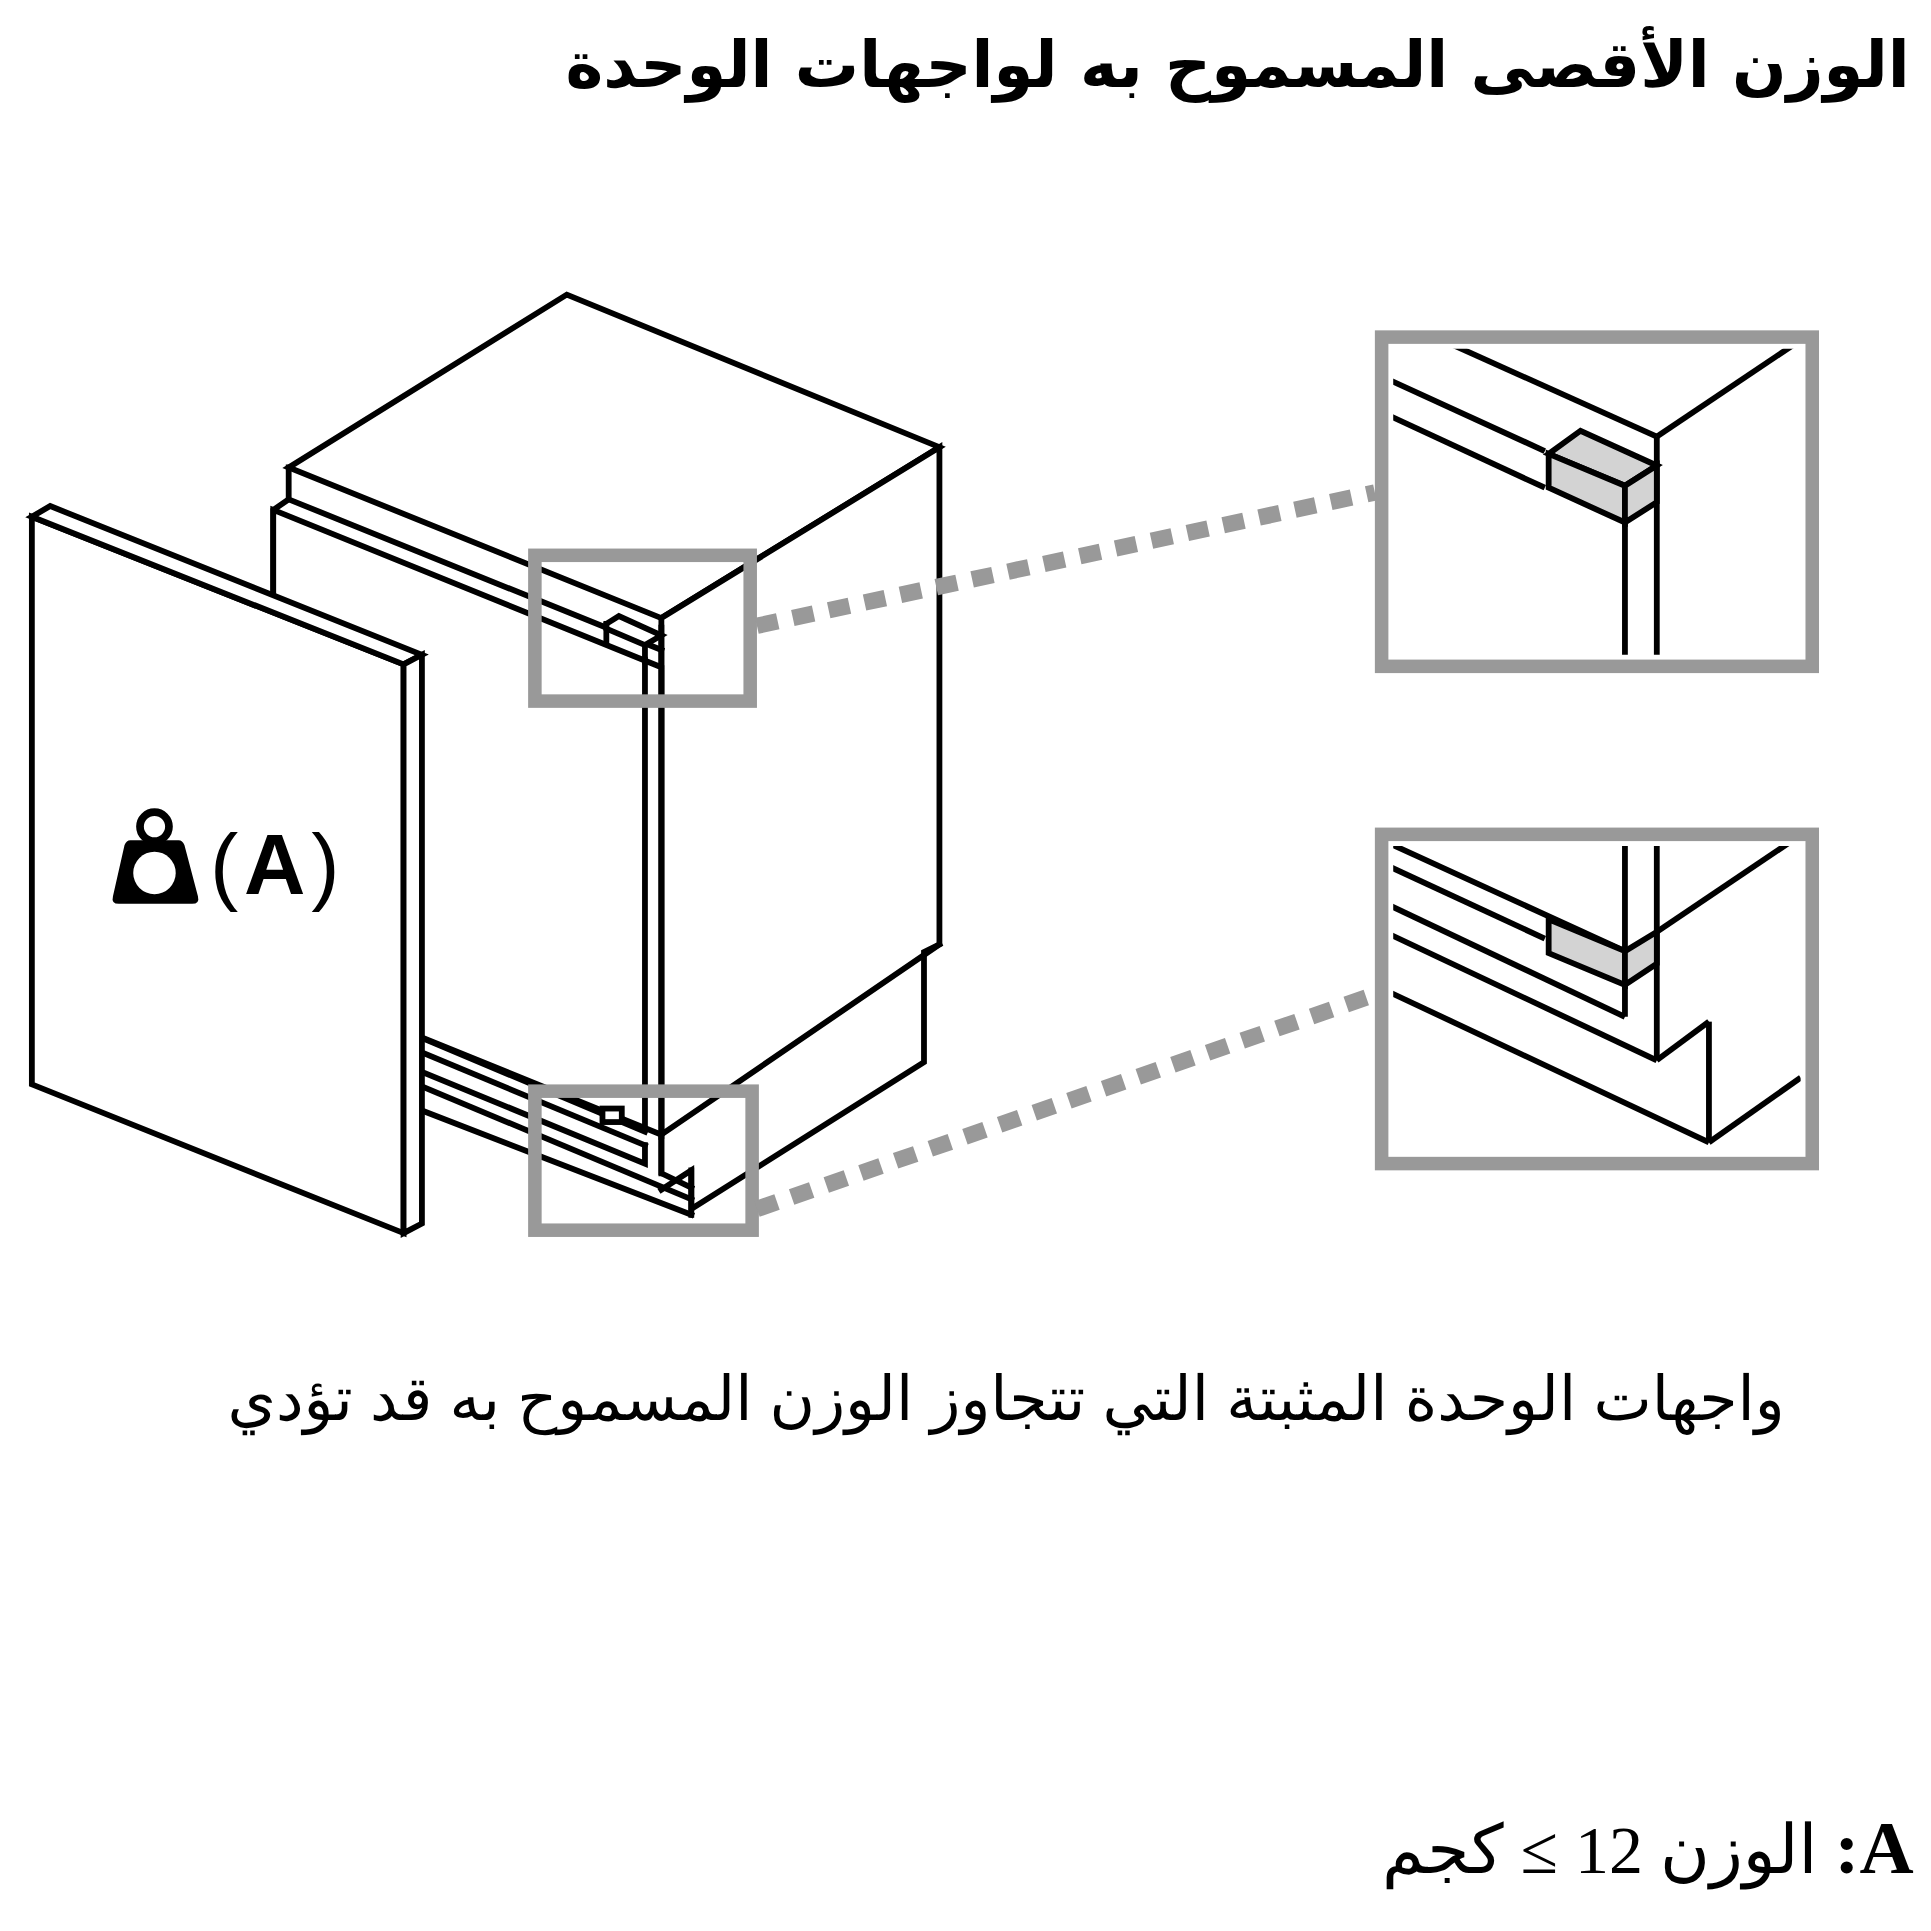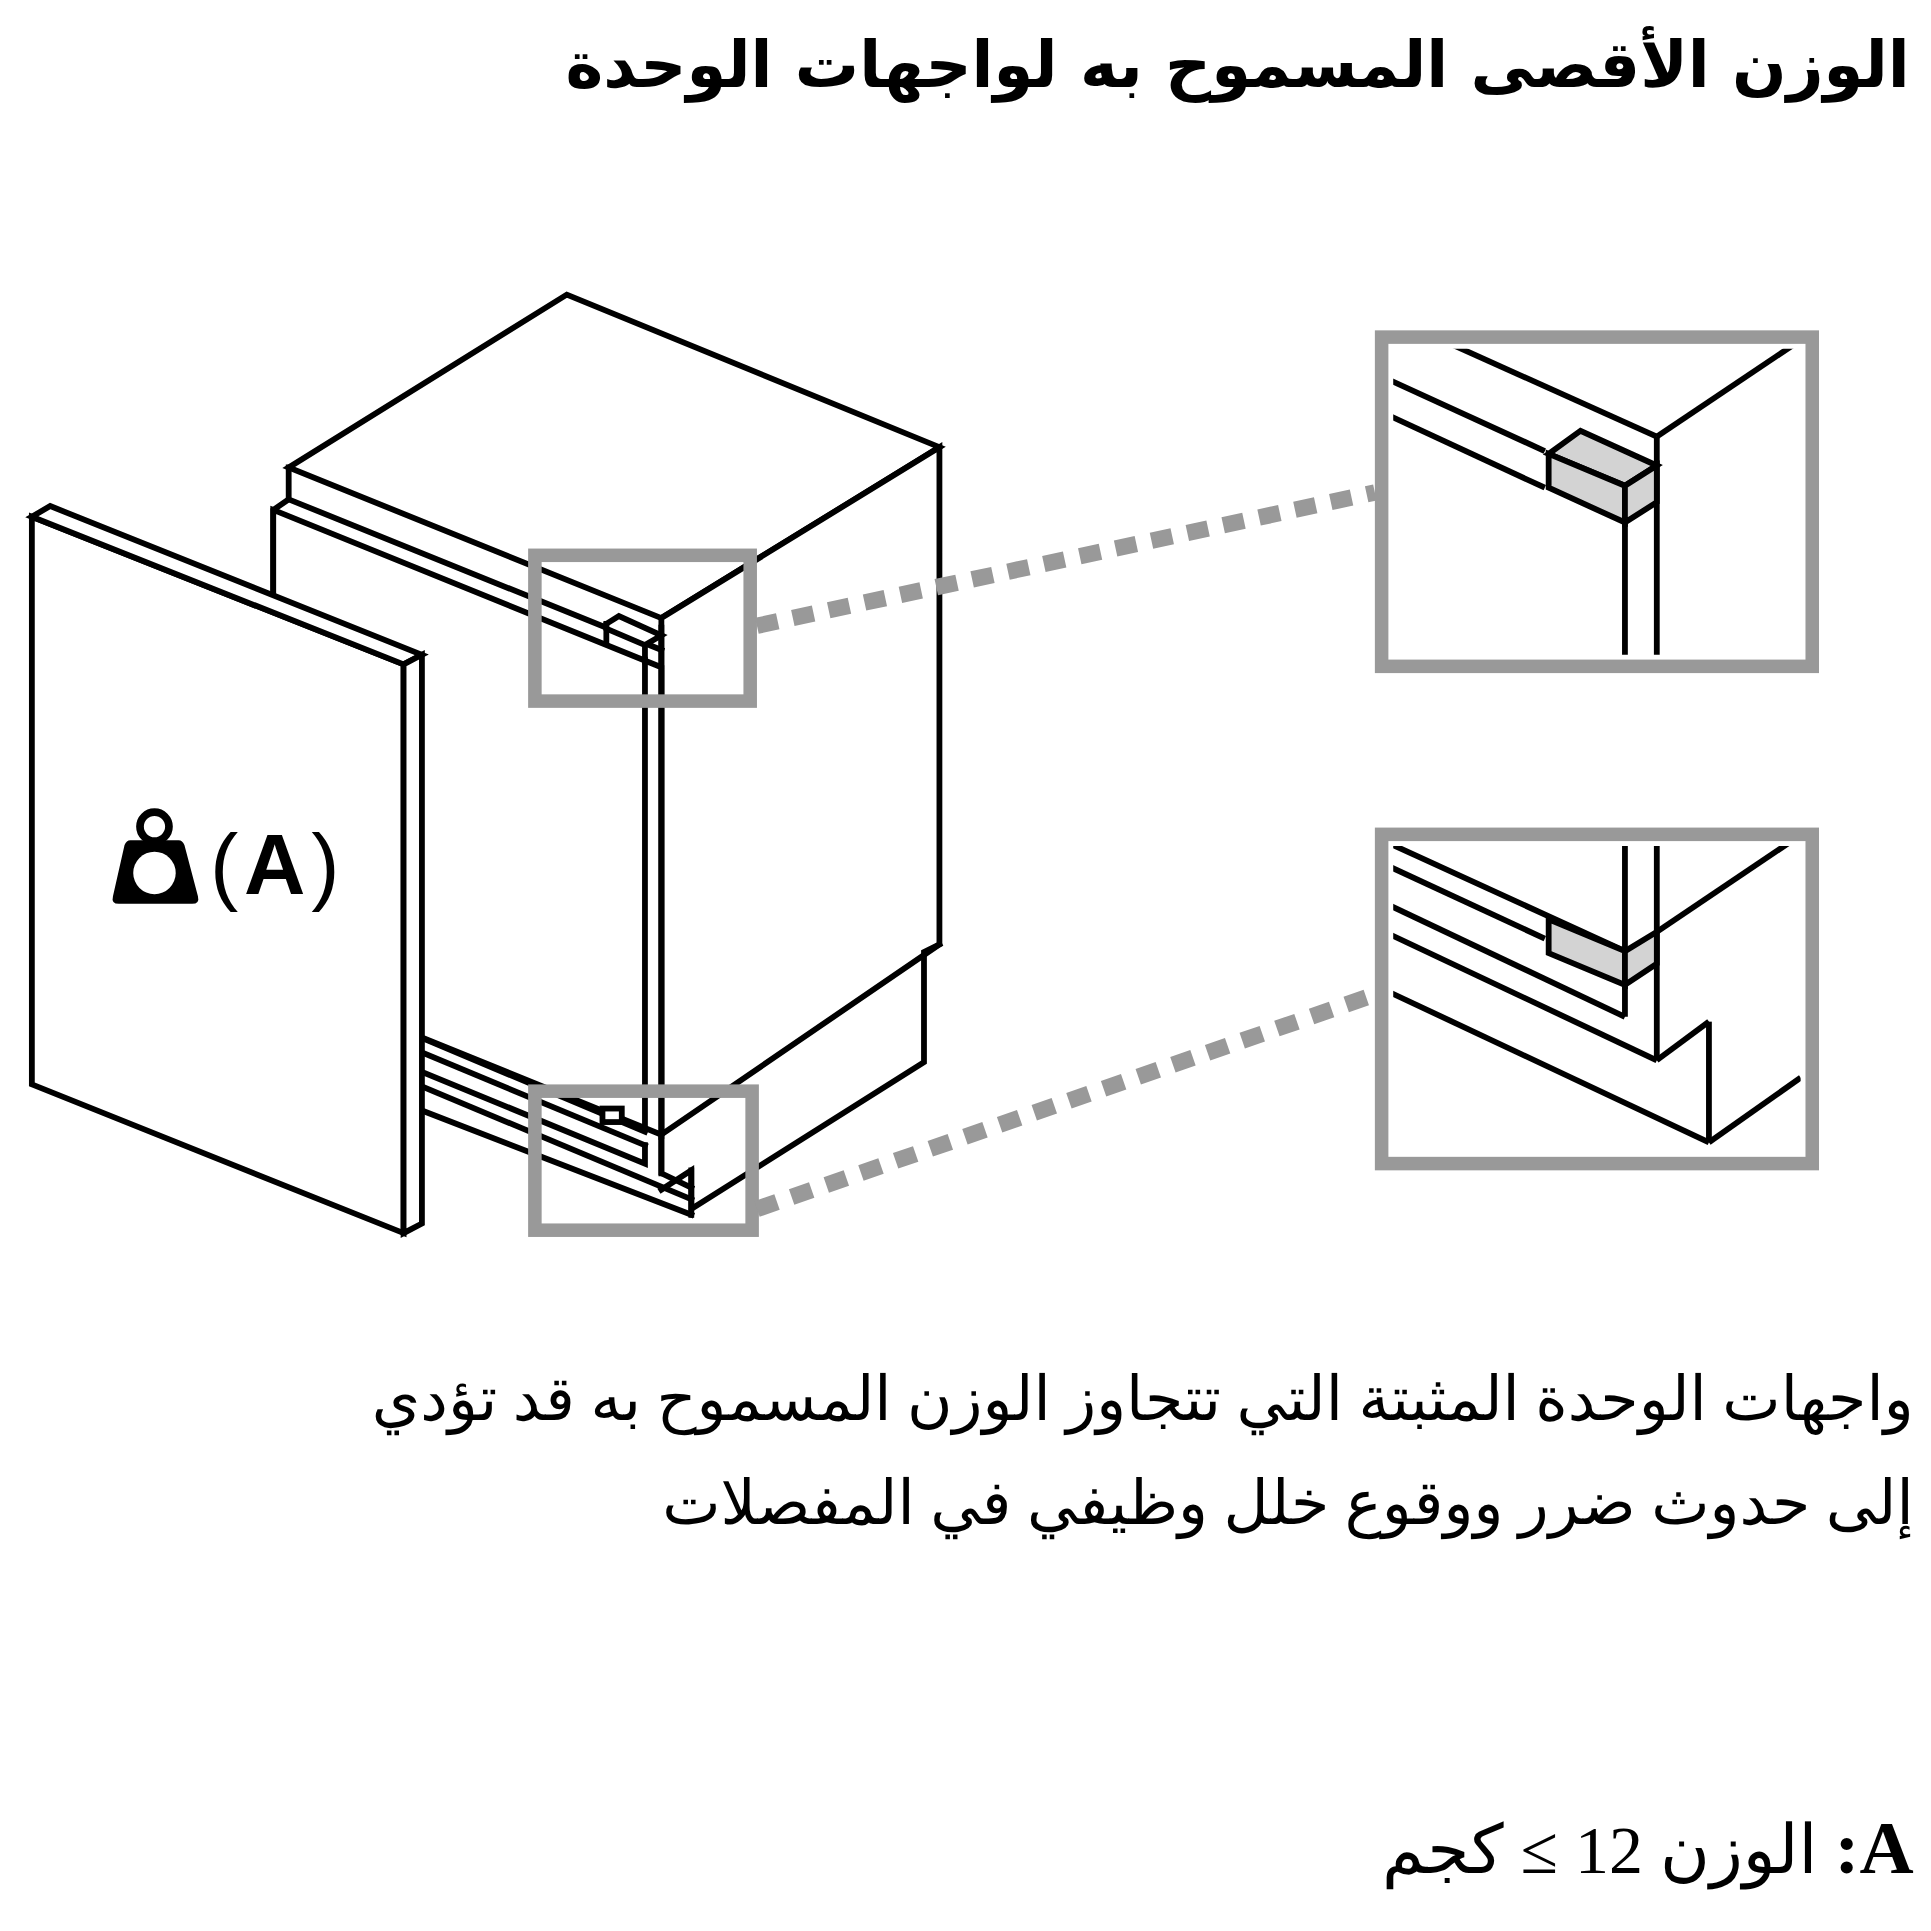--- a/index.html
+++ b/index.html
@@ -7,22 +7,22 @@
          font-family: "Liberation Sans", "DejaVu Sans", sans-serif; color: #000; }
   .title {
     position: absolute; top: 27px; right: 17.4px; width: 1352px;
     direction: rtl; text-align: center;
     font-family: "DejaVu Sans", "Liberation Sans", sans-serif;
     font-weight: bold; font-size: 64px; line-height: 1.2; letter-spacing: 0;
   }
   .diagram { position: absolute; left: 0; top: 0; width: 1931px; height: 1352px; }
   .body-text {
     position: absolute; top: 1347px; right: 17.4px; width: 1815px;
-    direction: rtl; text-align: right;
-    font-family: Liberation Serif, serif;
+    direction: rtl; text-align: center;
+    font-family: Liberation Sans, sans-serif;
     font-size: 62px; line-height: 104px;
   }
   .legend {
     position: absolute; top: 1804px; right: 17.4px;
     direction: rtl; text-align: right; white-space: nowrap;
     font-family: Liberation Serif, serif;
     font-size: 68px; line-height: 87px;
   }
   .legend .key { font-weight: bold; font-size: 75px; }
   .legend .rel { direction: ltr; unicode-bidi: isolate; }
@@ -139,21 +139,20 @@
 </svg>
 
 <div class="weight-label" style="left:210px; top:807px;">
   <span class="ltr paren">(</span>
   <span class="ltr">A</span>
   <span class="ltr paren">)</span>
 </div>
 
 <div class="body-text">
   <div>واجهات الوحدة المثبتة التي تتجاوز الوزن المسموح به قد تؤدي</div>
-  <div>إلى حدوث ضرر ووقوع خلل وظيفي في المفصلات</div>
 </div>
 
 <div class="legend">
   <span class="key">A:</span>
   <span>الوزن</span>
   <span class="rel">≤ 12</span>
   <span>كجم</span>
 </div>
 
 

